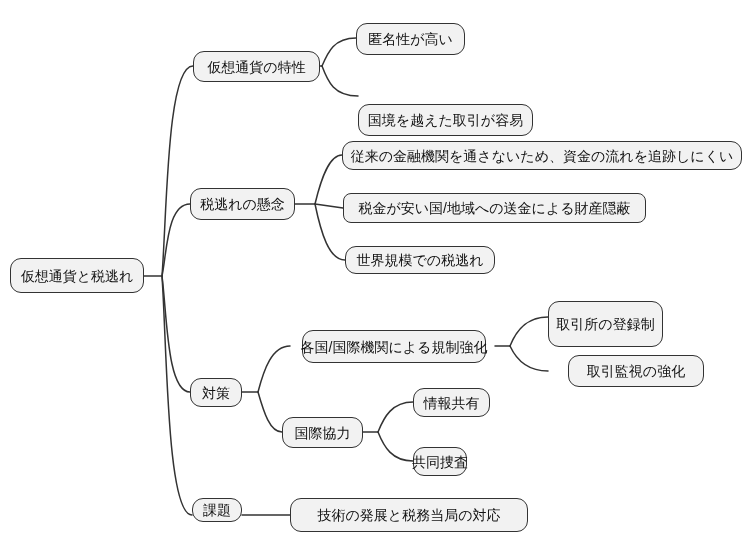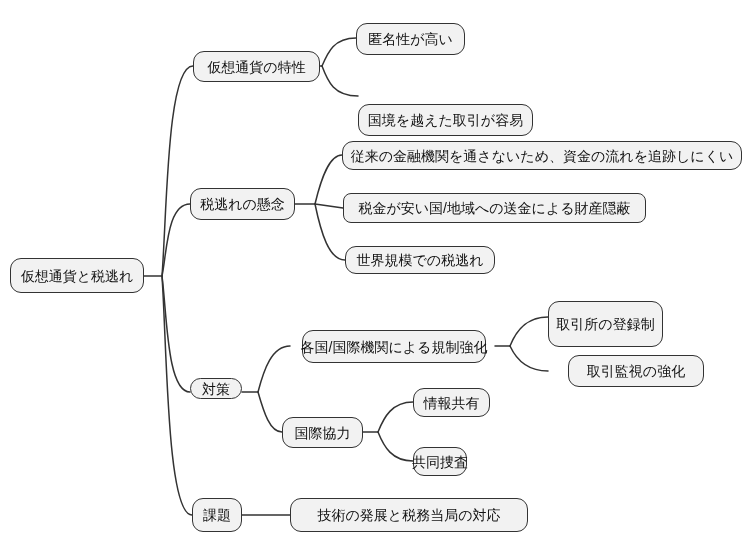--- a/index.html
+++ b/index.html
@@ -89,31 +89,31 @@
   <div class="node" style="left:358px; top:80px; width:175px; height:32px;margin-top:24px;">国境を越えた取引が容易</div>
 
   <div class="node" style="left:190px; top:188px; width:105px; height:32px;">税逃れの懸念</div>
 
   <div class="node" style="left:342px; top:141px; width:400px; height:29px;">従来の金融機関を通さないため、資金の流れを追跡しにくい</div>
 
   <div class="node" style="left:343px; top:193px; width:303px; height:30px;border-radius:8px;">税金が安い国/地域への送金による財産隠蔽</div>
 
   <div class="node" style="left:345px; top:246px; width:150px; height:28px;">世界規模での税逃れ</div>
 
-  <div class="node" style="left:190px; top:378px; width:52px; height:21px;">対策</div>
+  <div class="node" style="left:190px; top:378px; width:52px; height:29px;">対策</div>
 
   <div class="node" style="left:290px; top:330px; width:184px; height:33px;margin-left:12px;">各国/国際機関による規制強化</div>
 
   <div class="node" style="left:548px; top:301px; width:115px; height:46px;">取引所の登録制</div>
 
   <div class="node" style="left:548px; top:355px; width:136px; height:32px;margin-left:20px;">取引監視の強化</div>
 
   <div class="node" style="left:282px; top:417px; width:81px; height:31px;">国際協力</div>
 
   <div class="node" style="left:413px; top:388px; width:77px; height:29px;">情報共有</div>
 
   <div class="node" style="left:413px; top:447px; width:54px; height:29px;">共同捜査</div>
 
-  <div class="node" style="left:192px; top:498px; width:50px; height:34px;">課題</div>
+  <div class="node" style="left:192px; top:498px; width:50px; height:24px;">課題</div>
 
   <div class="node" style="left:290px; top:498px; width:238px; height:34px;">技術の発展と税務当局の対応</div>
 
 </div>
 
 </body></html>

